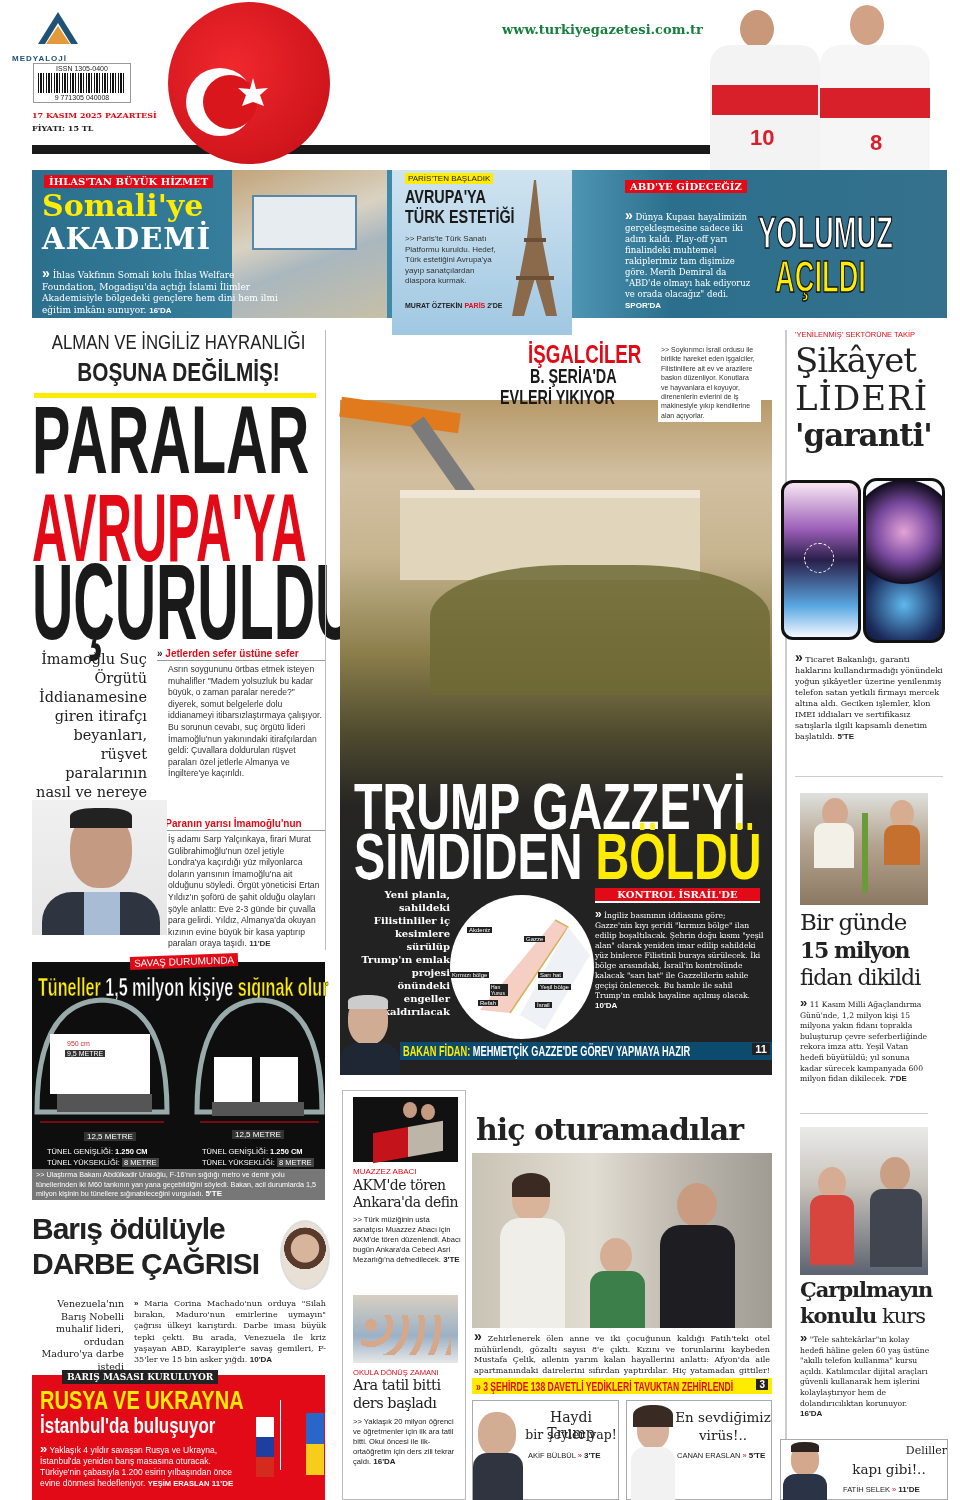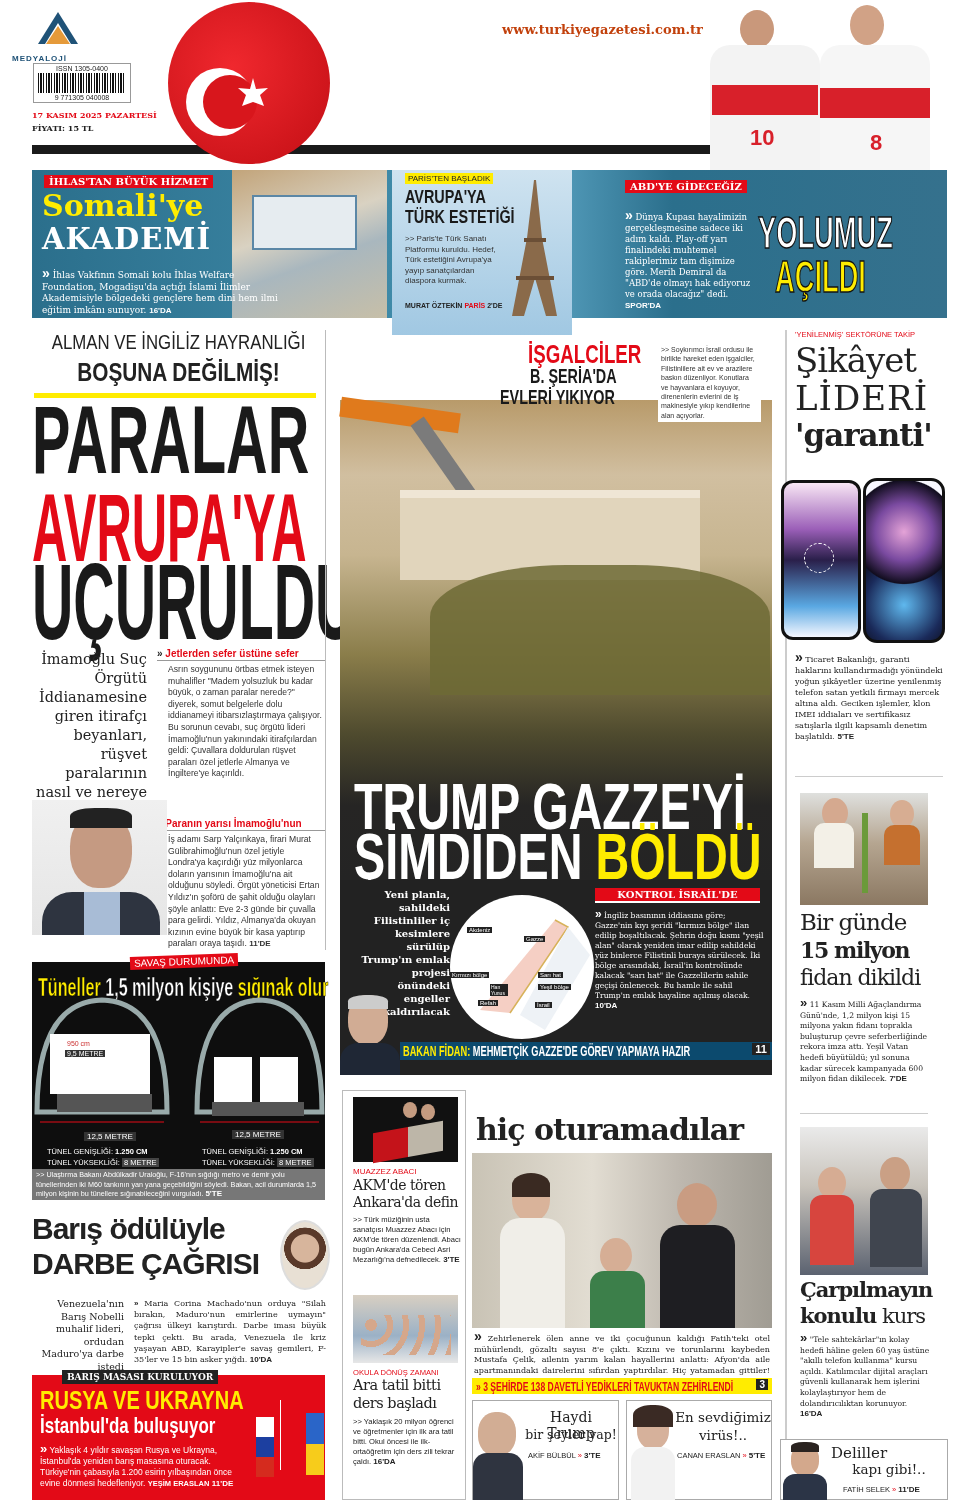--- a/index.html
+++ b/index.html
@@ -41,21 +41,21 @@
   <div class="abs serif" style="left:32px;top:123px;font-size:8px;font-weight:bold">FİYATI: 15 TL</div>
 
   <div id="blackbar" class="abs"></div>
   <div id="flag-circle" class="abs">
     <svg width="162" height="162" viewBox="0 0 162 162">
       <circle cx="52" cy="100" r="34" fill="#fff"></circle>
         <circle cx="62" cy="100" r="27" fill="#d8161c"></circle>
       <polygon points="95,100 84,104 88,93 80,86 92,87 95,76 98,87 110,86 102,93 106,104" fill="#fff" transform="translate(-10,0)"></polygon>
     </svg>
   </div>
-  <div class="abs serif" style="left:502px;top:22px;font-size:13px;font-weight:bold;color:#c2410c">www.turkiyegazetesi.com.tr</div>
+  <div class="abs serif" style="left:502px;top:22px;font-size:13px;font-weight:bold;color:#15803d">www.turkiyegazetesi.com.tr</div>
 
   <div id="players" class="abs">
     <div class="abs" style="left:40px;top:10px;width:34px;height:38px;border-radius:50%;background:#c9987b"></div>
     <div class="abs" style="left:10px;top:45px;width:110px;height:130px;border-radius:20px 20px 0 0;background:#f3f3f3"></div>
     <div class="abs" style="left:12px;top:85px;width:106px;height:30px;background:#d8202a"></div>
     <div class="abs sans" style="left:50px;top:125px;font-size:22px;font-weight:bold;color:#d8202a">10</div>
     <div class="abs" style="left:150px;top:5px;width:34px;height:40px;border-radius:50%;background:#d1a286"></div>
     <div class="abs" style="left:120px;top:45px;width:110px;height:130px;border-radius:20px 20px 0 0;background:#f6f6f6"></div>
     <div class="abs" style="left:120px;top:88px;width:110px;height:30px;background:#d8202a"></div>
     <div class="abs sans" style="left:170px;top:130px;font-size:22px;font-weight:bold;color:#d8202a">8</div>
@@ -298,16 +298,16 @@
   <div class="abs serif" style="left:0;top:150px;font-size:21px;font-weight:bold;letter-spacing:-1px">Çarpılmayın</div>
   <div class="abs serif" style="left:0;top:176px;font-size:21px;letter-spacing:-1px"><b>konulu</b> <span>kurs</span></div>
   <div class="abs serif" style="left:0;top:206px;width:130px;font-size:7.6px;line-height:10.6px"><span class="quote" style="font-size:13px">»</span> <span>"Tele sahtekârlar"ın kolay hedefi hâline gelen 60 yaş üstüne "akıllı telefon kullanma" kursu açıldı. Katılımcılar dijital araçları güvenli kullanarak hem işlerini kolaylaştırıyor hem de dolandırıcılıktan korunuyor.</span> <span class="ref">16'DA</span></div>
 </div>
 <div class="abs" style="left:780px;top:1439px;width:168px;height:61px;border:1px solid #aaa">
   <div class="abs" style="left:2px;top:2px;width:44px;height:59px">
     <div class="abs" style="left:8px;top:2px;width:28px;height:32px;border-radius:45%;background:#d3a88c"></div>
     <div class="abs" style="left:8px;top:0;width:28px;height:10px;border-radius:45% 45% 0 0;background:#2a2320"></div>
     <div class="abs" style="left:0;top:32px;width:44px;height:27px;border-radius:12px 12px 0 0;background:#2b3446"></div>
   </div>
-  <div class="abs serif" style="left:50px;top:4px;width:116px;text-align:left;font-size:15px">Deliller</div>
+  <div class="abs serif" style="left:50px;top:4px;width:116px;text-align:right;font-size:11px">Deliller</div>
   <div class="abs serif" style="left:50px;top:21px;width:116px;text-align:center;font-size:13.5px">kapı gibi!..</div>
   <div class="abs sans" style="left:62px;top:45px;font-size:7.5px"><span>FATİH SELEK</span> <span class="red">»</span> <span class="ref">11'DE</span></div>
 </div>
 
 </body></html>

